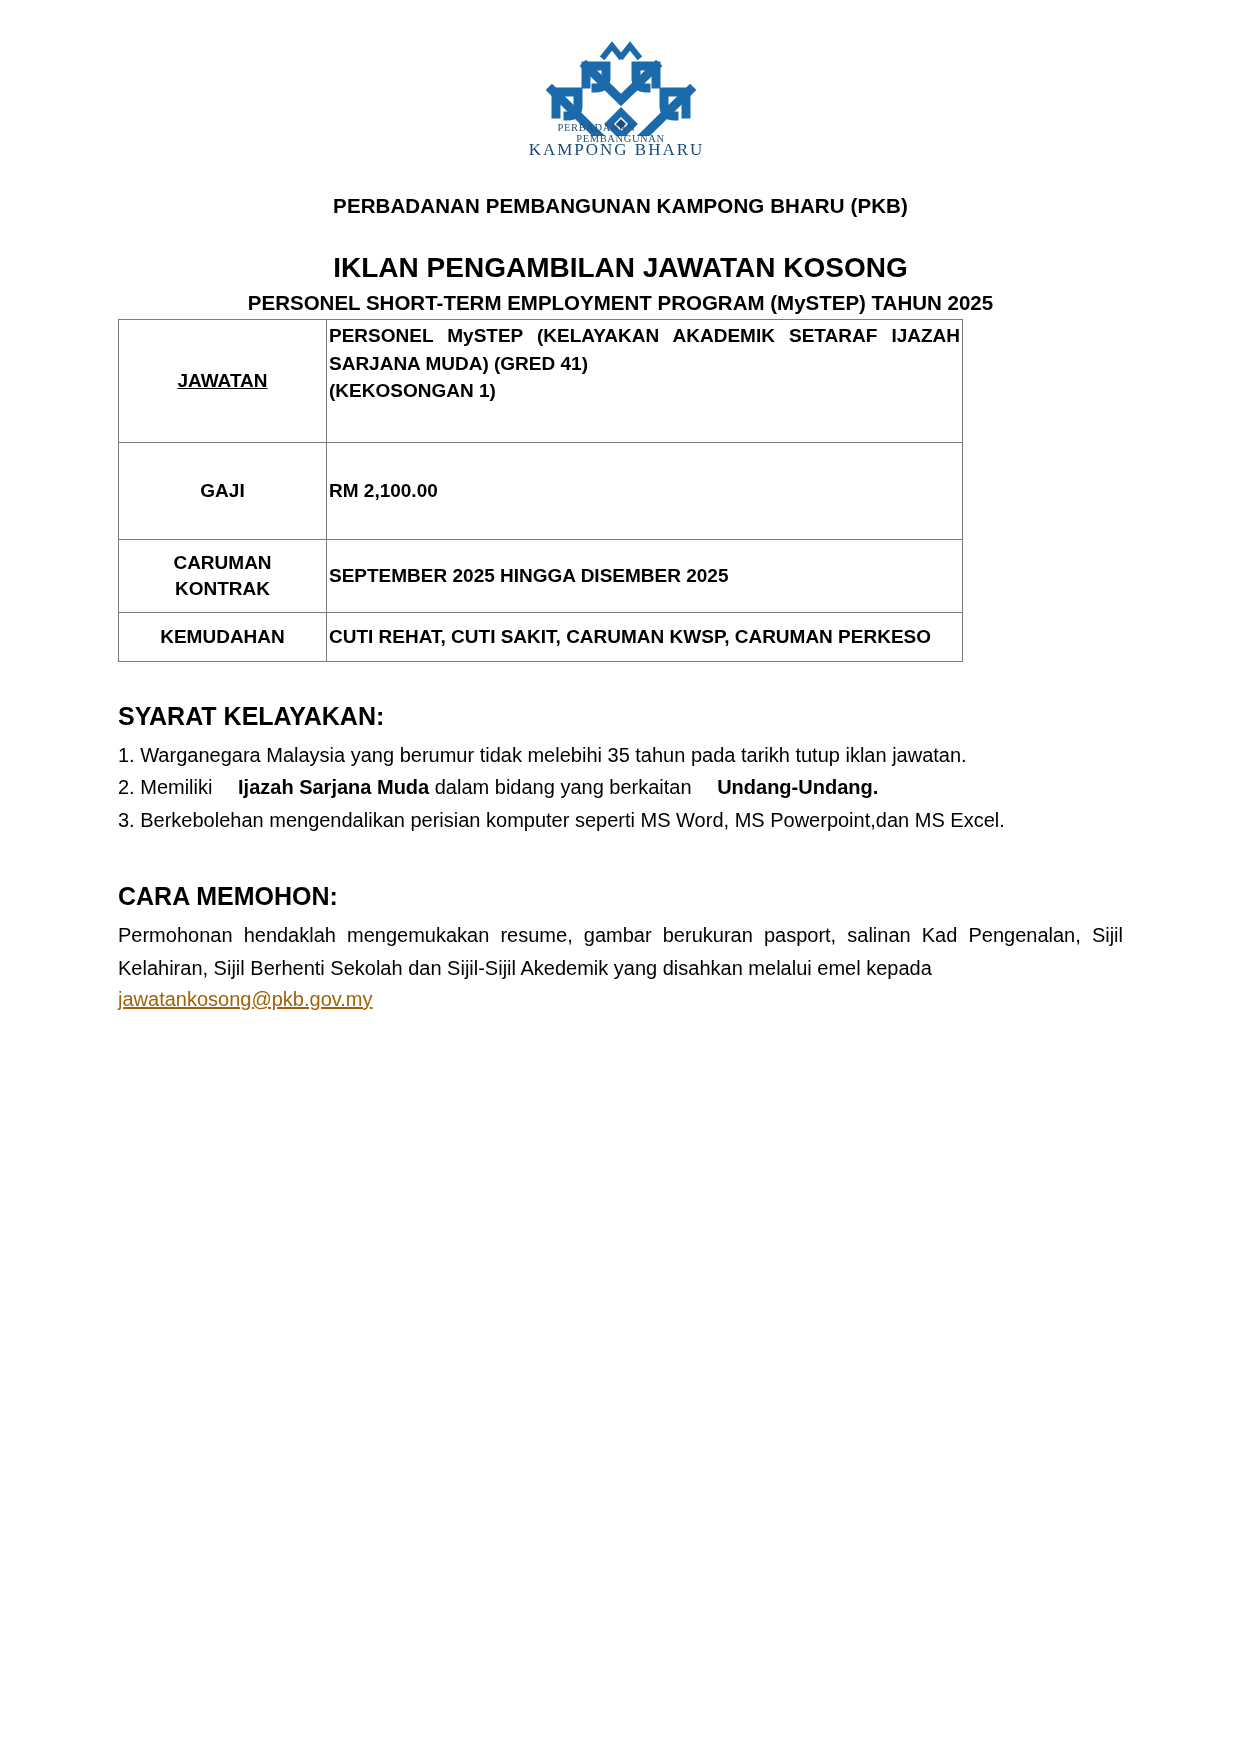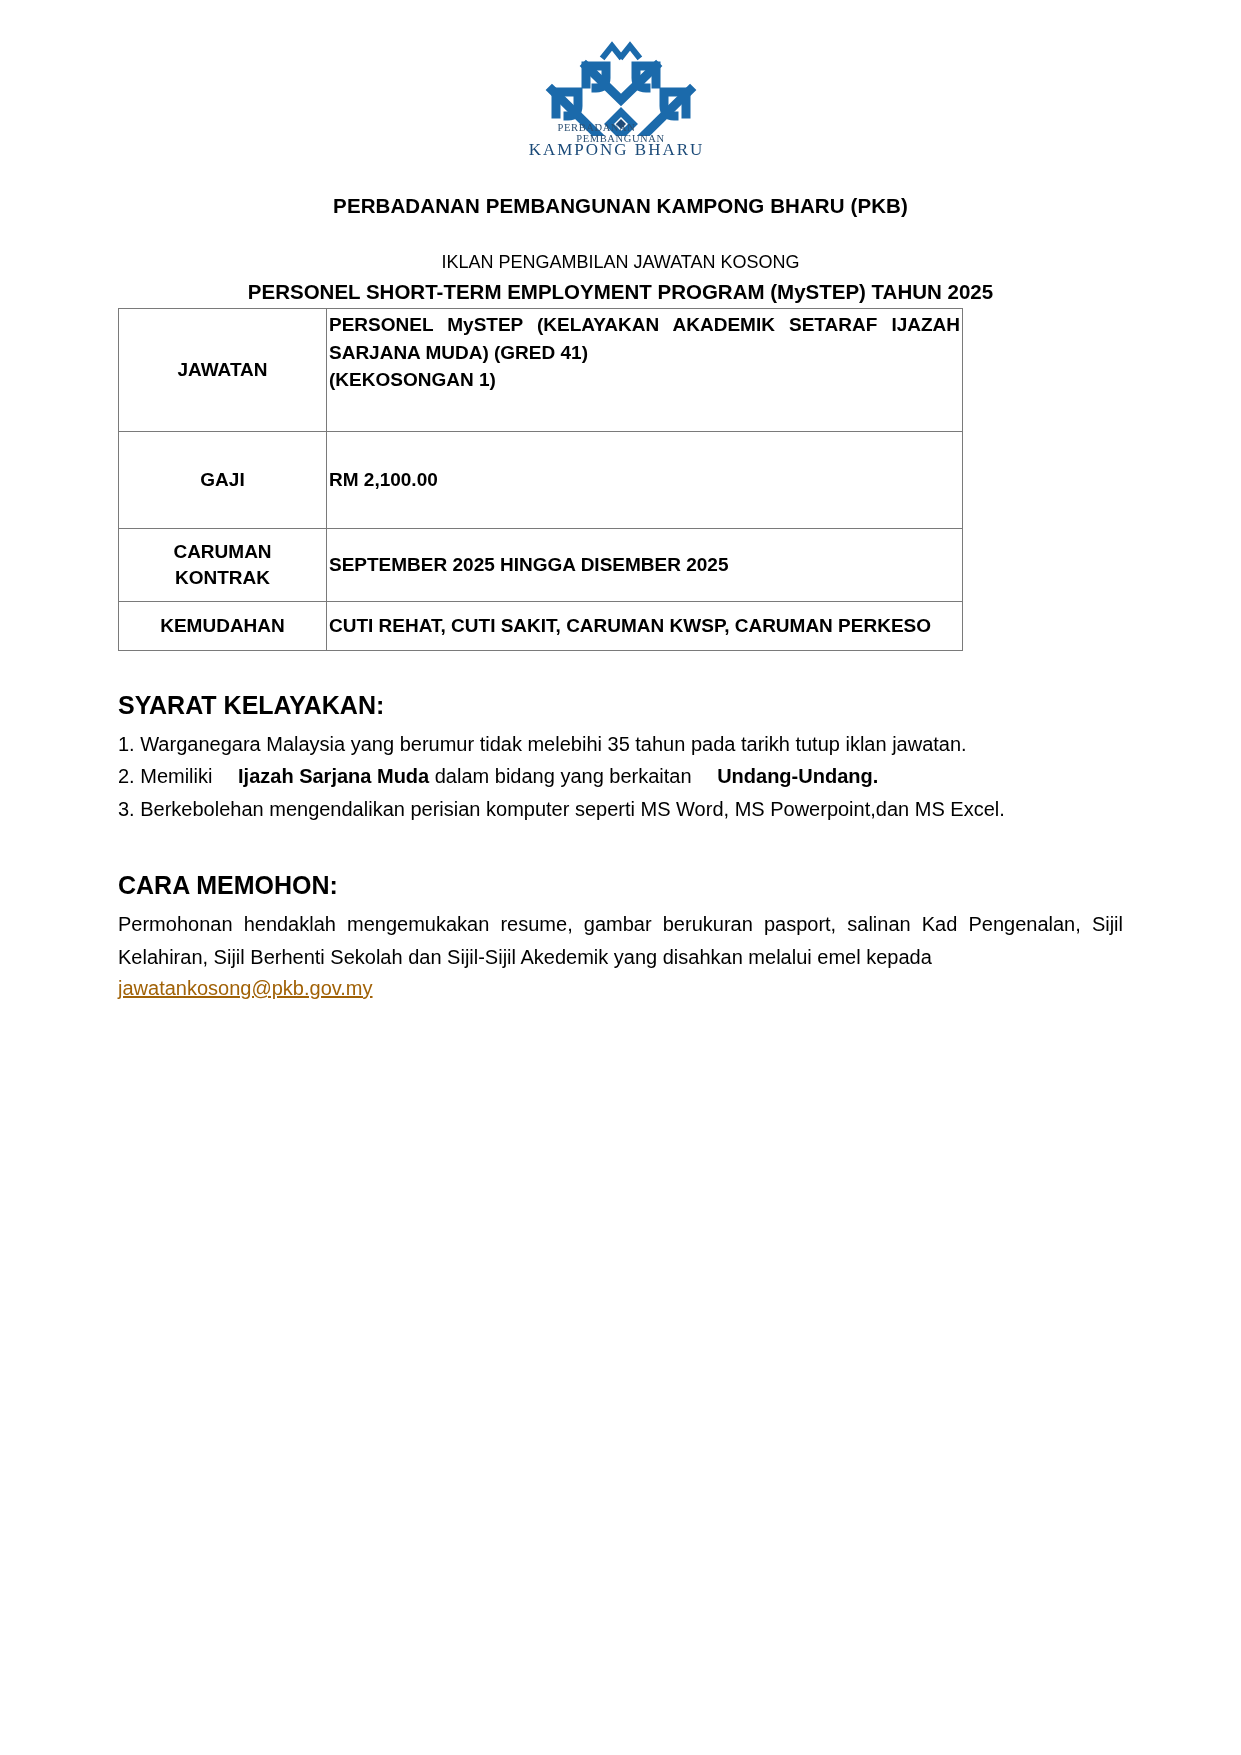--- a/index.html
+++ b/index.html
@@ -64,22 +64,22 @@
   
   .org-title {
     text-align: center;
     font-weight: bold;
     font-size: 20.5px;
     letter-spacing: 0.1px;
     margin: 26px 0 0 0;
   }
   .ad-title {
     text-align: center;
-    font-weight: normal;
-    font-size: 18px;
+    font-weight: bold;
+    font-size: 28px;
     margin: 34px 0 0 0;
   }
   .ad-subtitle {
     text-align: center;
     font-weight: bold;
     font-size: 20.5px;
     margin: 7px 0 0 0;
   }
 
   
@@ -129,21 +129,21 @@
   tr.r-gaji td.val,
   tr.r-tempoh td.val,
   tr.r-kemudahan td.val {
     vertical-align: middle;
   }
   tr.r-gaji td.lbl,
   tr.r-tempoh td.lbl,
   tr.r-kemudahan td.lbl {
     vertical-align: middle;
   }
-  tr.r-jawatan td.lbl { vertical-align: middle; }
+  tr.r-jawatan td.lbl { vertical-align: middle; text-decoration: underline; }
   tr.r-tempoh td.lbl .two-line { line-height: 1.35; }
 
   
   .sect-head {
     font-weight: bold;
     font-size: 25px;
     margin: 40px 0 8px 0;
   }
   .sect-head.second { margin-top: 46px; }
 

